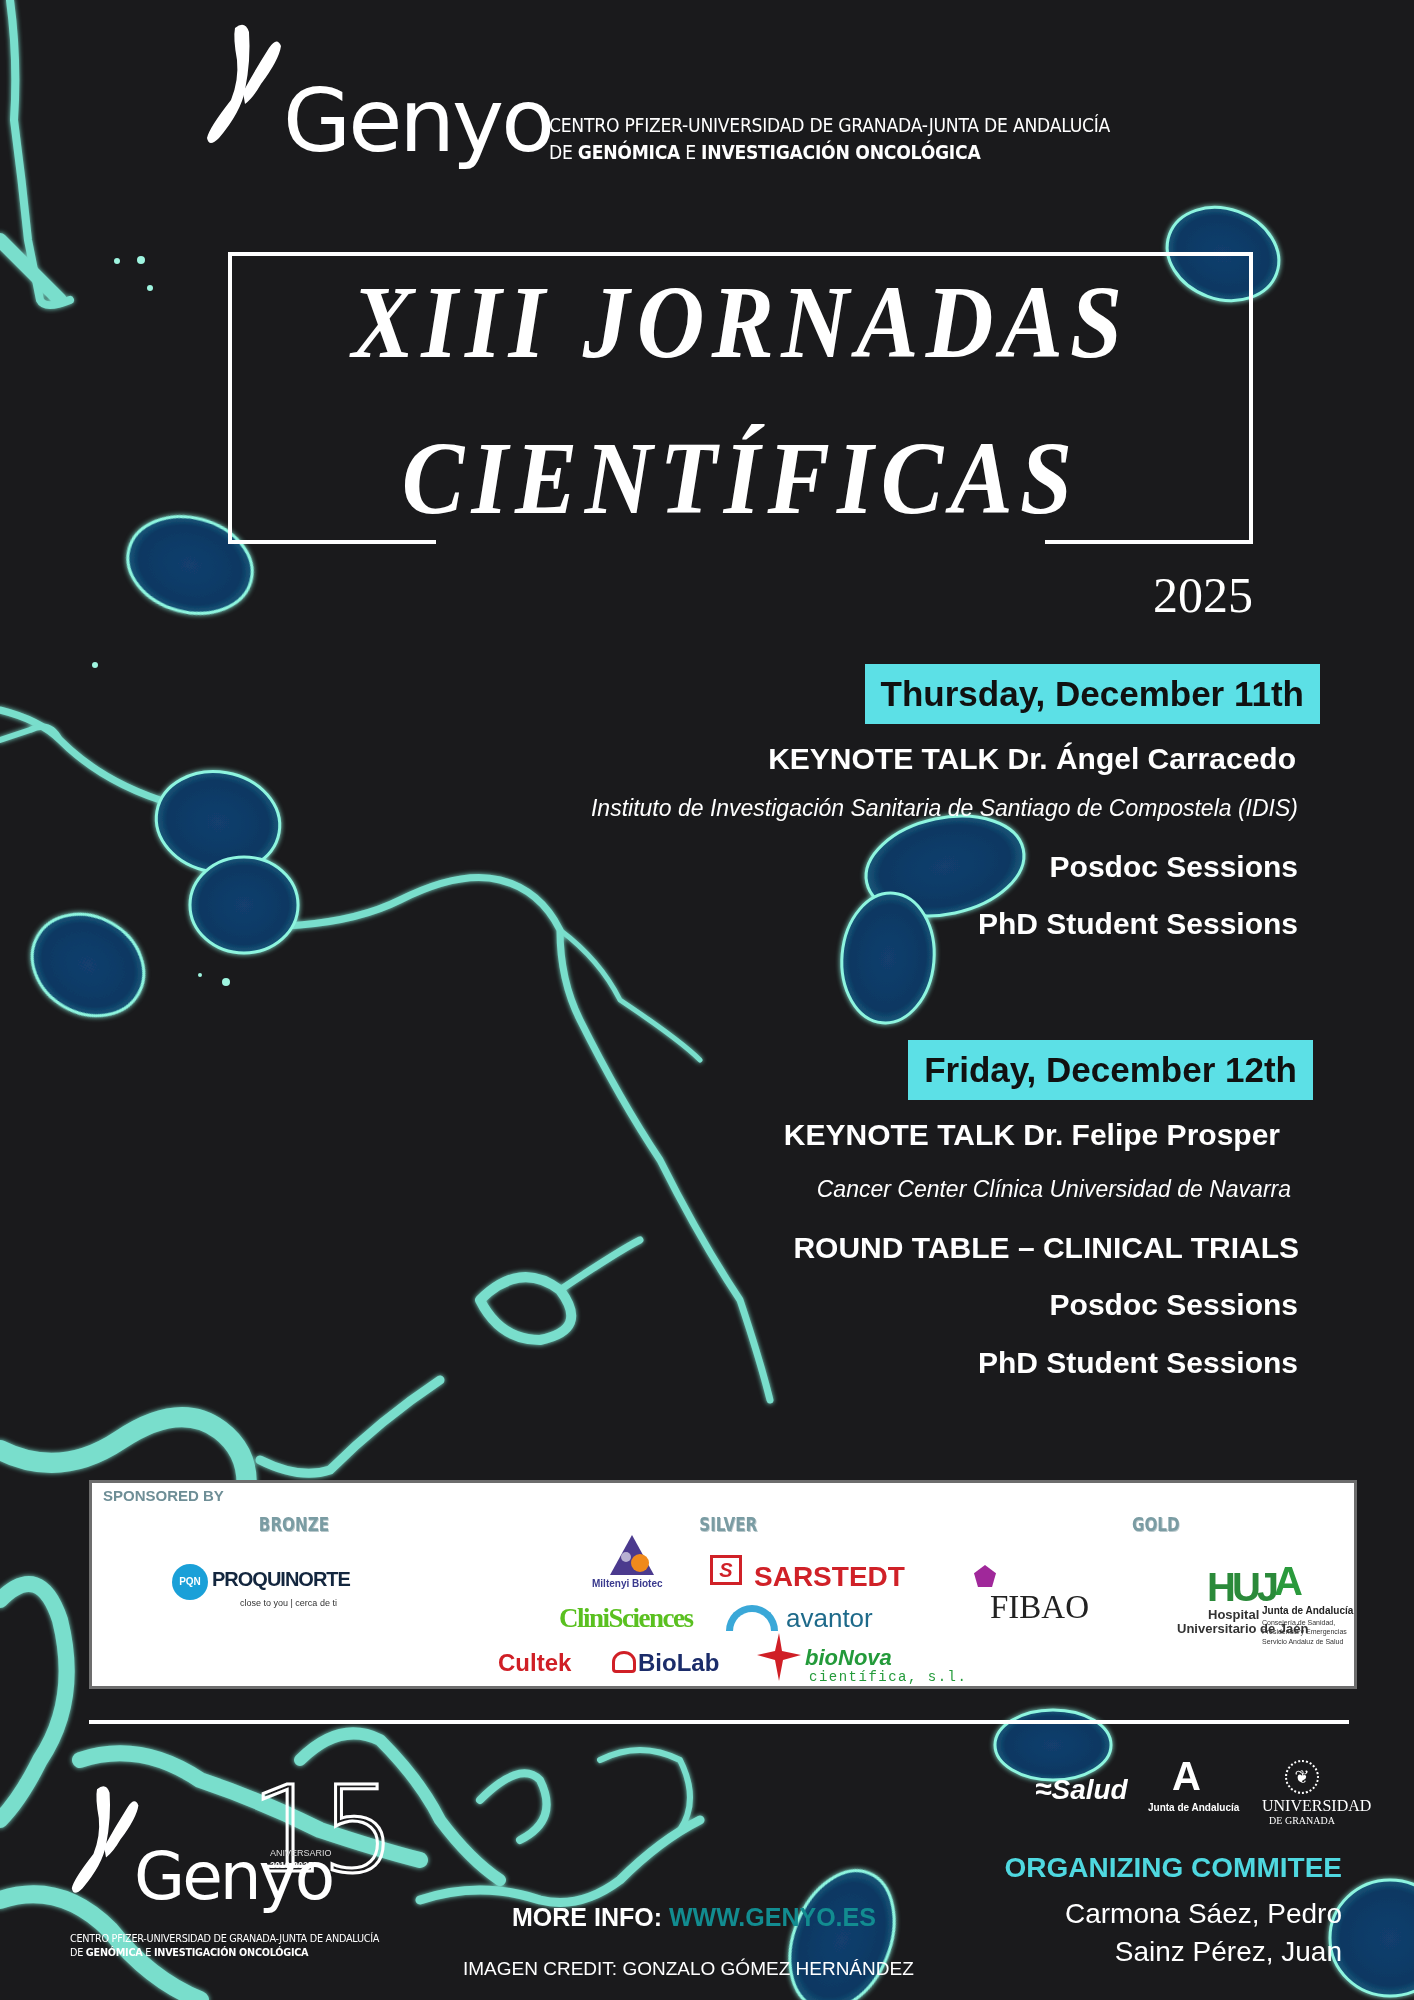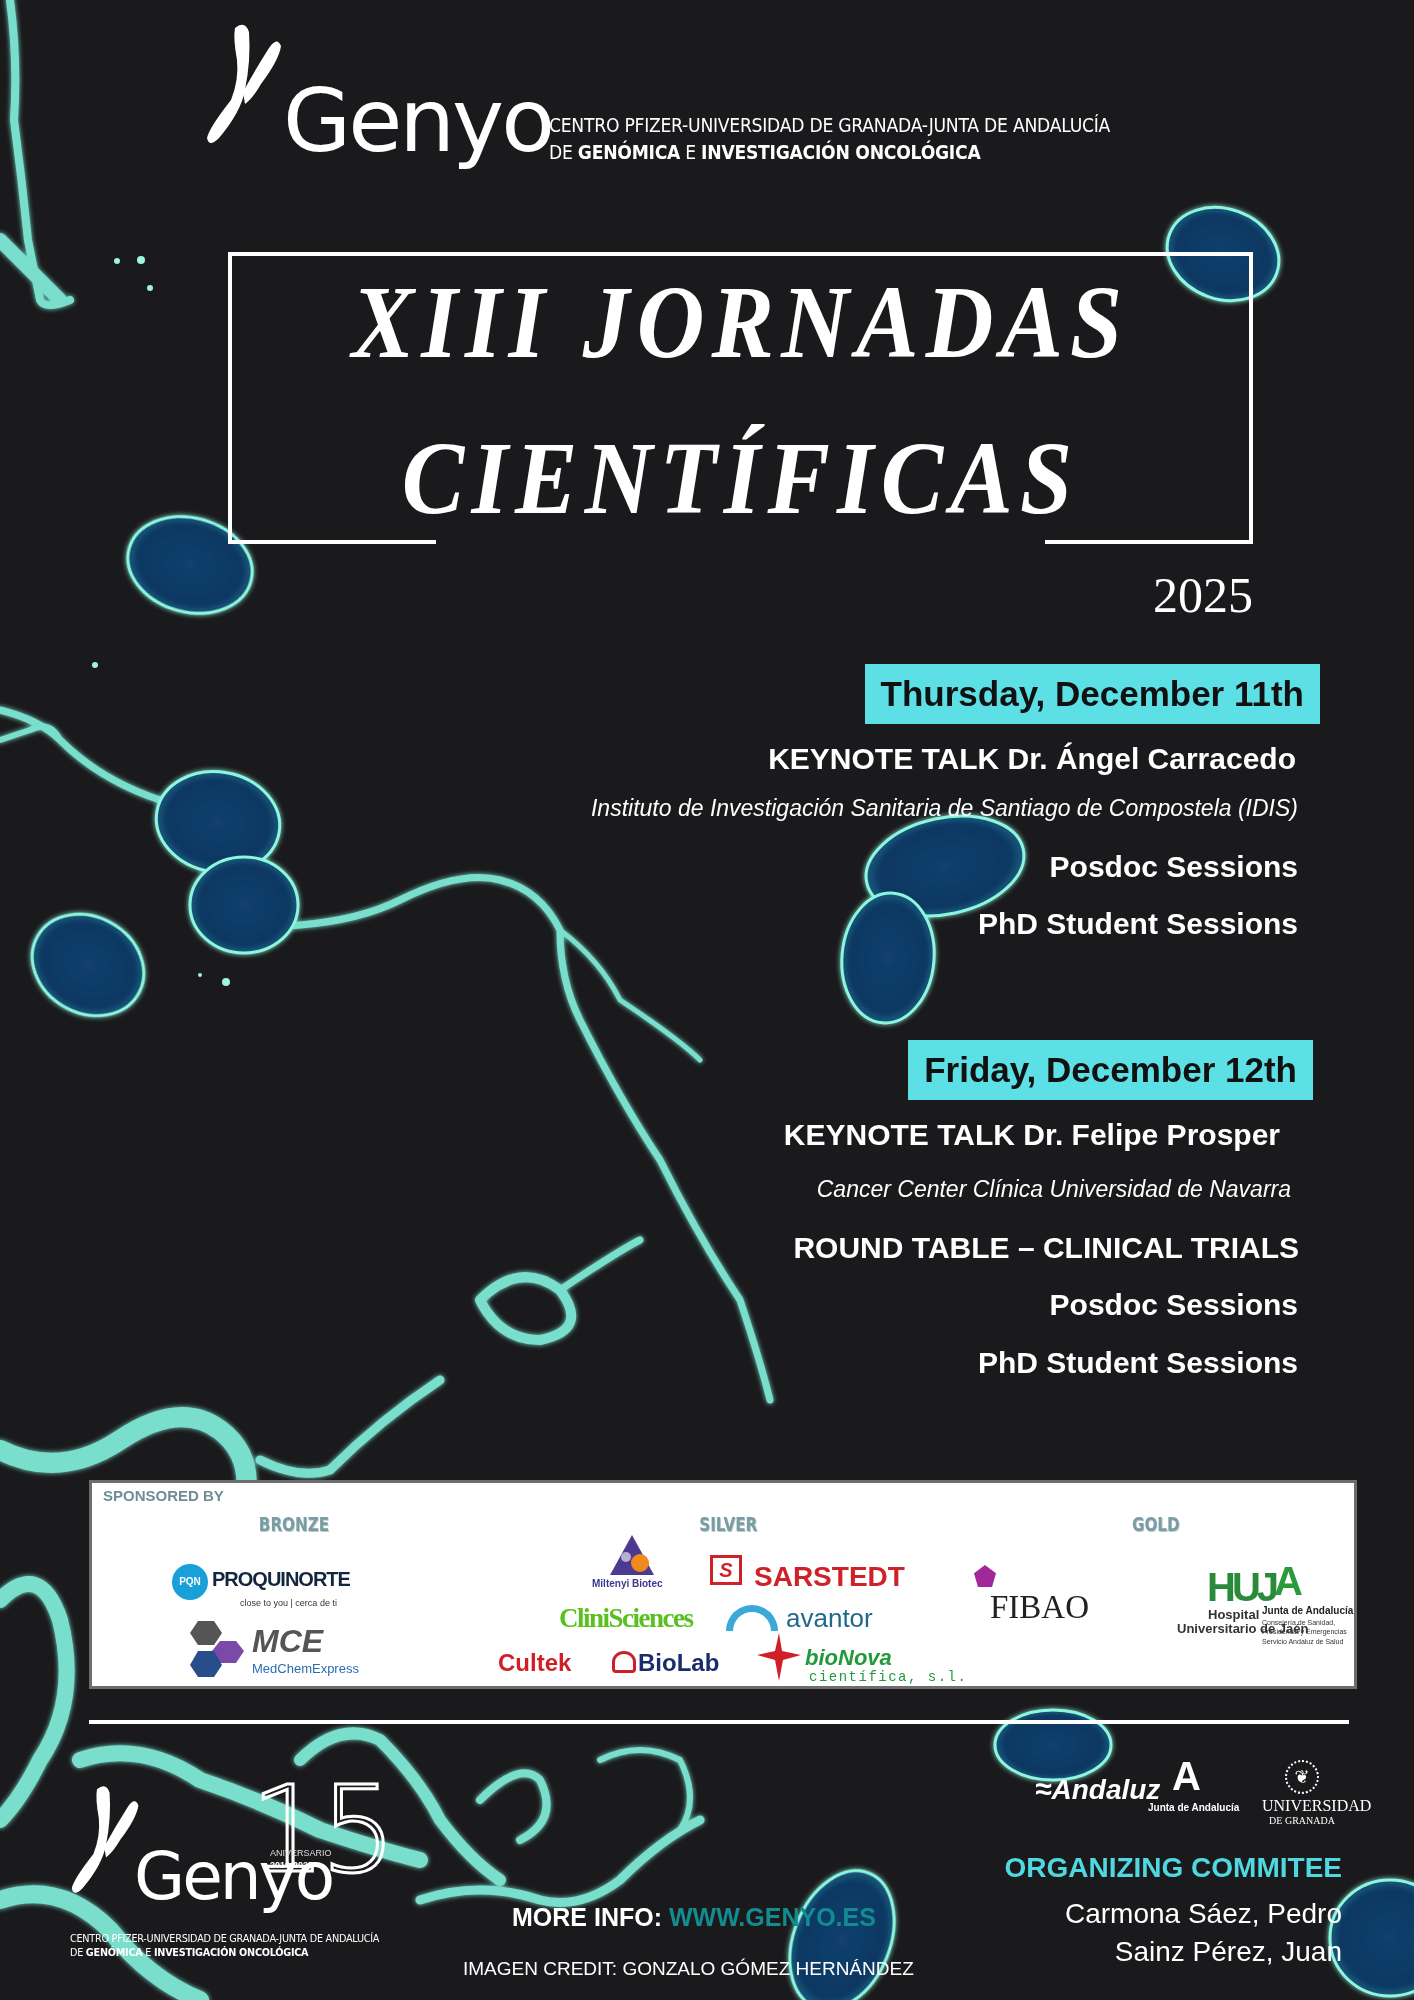--- a/index.html
+++ b/index.html
@@ -142,29 +142,20 @@
 
 <div class="abs sponsors" style="left:89px; top:1480px; width:1268px; height:209px; z-index:3;">
   <div class="abs sp-title" style="left:11px; top:4px;">SPONSORED BY</div>
 
   <div class="abs tier" style="left:158px; top:30px;">BRONZE</div>
   <div class="abs" style="left:80px; top:73px; width:200px; height:58px;">
     <div class="abs" style="left:0; top:8px; width:36px; height:36px; border-radius:50%; background:#1aa0d8; color:#fff; font-size:10px; font-weight:700; text-align:center; line-height:36px;">PQN</div>
     <div class="abs logo-txt" style="left:40px; top:12px; font-weight:900; font-size:20px; color:#13263e; letter-spacing:-1px;">PROQUINORTE</div>
     <div class="abs logo-txt" style="left:68px; top:42px; font-size:9px; color:#333;">close to you | cerca de ti</div>
   </div>
-  <div class="abs" style="left:98px; top:136px; width:180px; height:64px;">
-    <svg class="abs" style="left:0; top:0; width:56px; height:60px;" viewBox="0 0 56 60">
-      <polygon points="8,2 24,2 32,14 24,26 8,26 0,14" fill="#555"></polygon>
-      <polygon points="30,22 46,22 54,32 46,44 30,44 22,32" fill="#7b4aa8"></polygon>
-      <polygon points="8,32 24,32 32,46 24,58 8,58 0,46" fill="#274e8a"></polygon>
-    </svg>
-    <div class="abs logo-txt" style="left:62px; top:4px; font-weight:900; font-style:italic; font-size:32px; color:#555;">MCE</div>
-    <div class="abs logo-txt" style="left:62px; top:42px; font-size:13px; color:#2a6db3;">MedChemExpress</div>
-  </div>
 
   <div class="abs tier" style="left:600px; top:30px;">SILVER</div>
   <div class="abs" style="left:500px; top:52px; width:80px; height:56px;">
     <svg class="abs" style="left:18px; top:0; width:44px; height:40px;" viewBox="0 0 44 40">
       <polygon points="22,0 44,40 0,40" fill="#4b3a8e"></polygon>
       <circle cx="30" cy="28" r="9" fill="#f08a1c"></circle>
       <circle cx="16" cy="22" r="5" fill="#fff" opacity="0.6"></circle>
     </svg>
     <div class="abs logo-txt" style="left:0; top:43px; font-size:10px; font-weight:700; color:#3a3a8e;">Miltenyi Biotec</div>
   </div>
@@ -220,21 +211,21 @@
   <div class="abs" style="left:200px; top:68px; font-size:9px; color:#ddd;">ANIVERSARIO</div>
   <div class="abs" style="left:200px; top:80px; font-size:9px; font-weight:700; color:#fff;">2010-2025</div>
   <div class="abs genyo-sub" style="left:0; top:152px; font-size:11px; line-height:14px; transform:scaleX(0.88);">
     <div>CENTRO PFIZER-UNIVERSIDAD DE GRANADA-JUNTA DE ANDALUCÍA</div>
     <div><span>DE </span><b>GENÓMICA</b><span> E </span><b>INVESTIGACIÓN ONCOLÓGICA</b></div>
   </div>
 </div>
 
 <div class="abs" style="left:1030px; top:1760px; width:330px; height:70px; z-index:3;">
   <div class="abs logo-txt" style="left:5px; top:12px; font-weight:700; font-style:italic; font-size:28px; color:#fff;">
-    <span style="font-size:30px;">≈</span><span>Andaluz</span>
+    <span style="font-size:30px;">≈</span><span>Salud</span>
   </div>
   <div class="abs" style="left:116px; top:0; width:90px; height:60px;">
     <div class="abs logo-txt" style="left:26px; top:-6px; font-weight:900; font-size:40px; color:#fff;">A</div>
     <div class="abs logo-txt" style="left:2px; top:42px; font-size:10px; font-weight:700; color:#fff;">Junta de Andalucía</div>
   </div>
   <div class="abs" style="left:232px; top:0; width:80px; height:64px; text-align:center;">
     <div style="margin:0 auto; width:34px; height:34px; border-radius:50%; border:2px dotted #fff; color:#fff; font-size:18px; line-height:30px;">❦</div>
     <div style="font-family:'Liberation Serif', serif; font-size:16px; color:#fff; margin-top:3px;">UNIVERSIDAD</div>
     <div style="font-family:'Liberation Serif', serif; font-size:10px; color:#fff;">DE GRANADA</div>
   </div>

